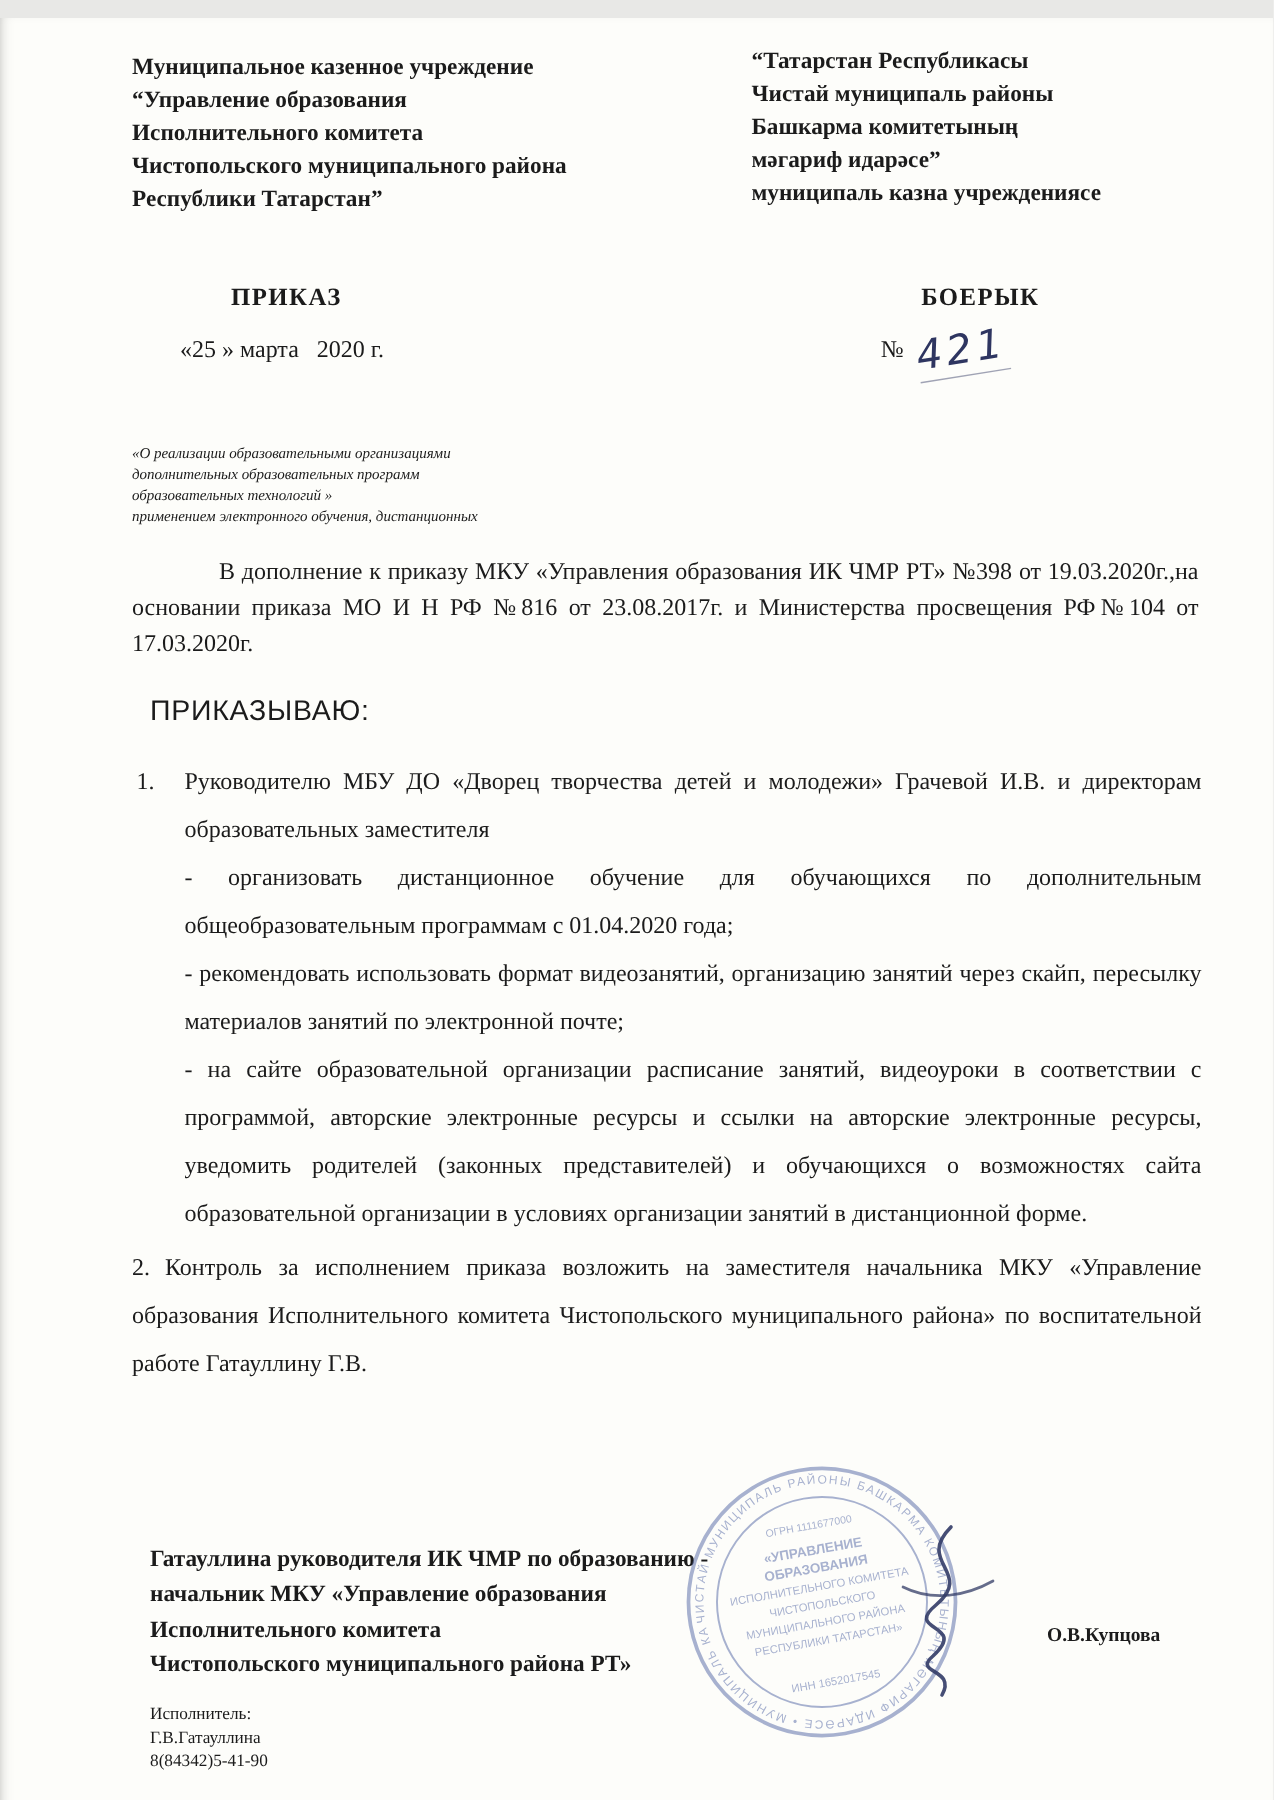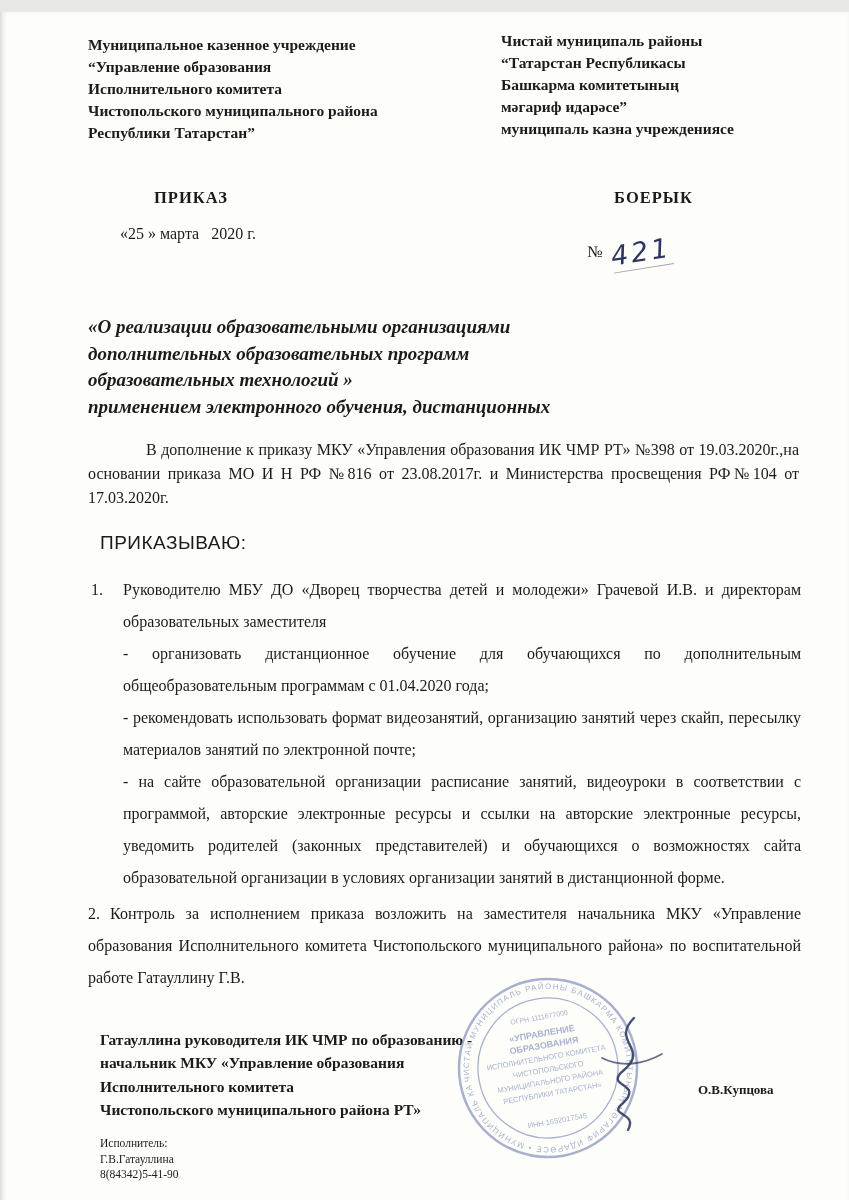--- a/index.html
+++ b/index.html
@@ -17,32 +17,32 @@
   }
   .letterhead { display:flex; justify-content:space-between; }
   .lh-left  { width:395px; }
   .lh-right { width:300px; margin-top:-4px; }
   .lh-line  { font-weight:bold; font-size:15.5px; line-height:1.42; }
 
   .title-row { display:flex; margin-top:44px; font-weight:bold; font-size:16.5px; letter-spacing:1px;text-align:right; }
   .title-ru { margin-left:66px; }
   .title-tt { margin-left:auto; margin-right:108px; }
 
-  .meta-row { display:flex; margin-top:17px; font-size:16px; align-items:flex-start;flex-direction:column; }
+  .meta-row { display:flex; margin-top:17px; font-size:16px; align-items:flex-start; }
   .order-date { margin-left:32px; white-space:pre; }
   .order-number { margin-left:auto; margin-right:128px; display:flex; align-items:flex-start; }
   .hand-number {
     font-family:"DejaVu Sans", sans-serif; font-style:italic;
     font-size:27px; color:#2e3560; letter-spacing:3px;
     display:inline-block; transform:rotate(-9deg) translateY(-7px);
     margin-left:10px; border-bottom:1px solid rgba(46,53,96,.45);
     padding-bottom:1px;
   }
 
-  .subject { margin-top:38px; font-style:italic; font-size:19px; line-height:1.4;font-weight:bold; }
+  .subject { margin-top:38px; font-style:italic; font-size:10px; line-height:1.4; }
 
   .intro { margin:18px 2px 0 0; font-size:16px; line-height:1.5; text-align:justify; text-indent:58px; }
 
   .resolution { margin-top:22px; margin-left:12px; font-family:"Liberation Sans", sans-serif; font-size:19px; letter-spacing:.5px; }
 
   .order-list { margin-top:20px; font-size:16px; }
   .item1 { display:flex; }
   .item-num { flex:none; width:32px; padding-left:3px; line-height:2.0; }
   .item-body { flex:1; }
   .item-body p { margin:0; text-align:justify; line-height:2.0; }
@@ -66,22 +66,22 @@
 
   <header class="letterhead">
     <div class="lh-left">
       <div class="lh-line">Муниципальное казенное учреждение</div>
       <div class="lh-line">“Управление образования</div>
       <div class="lh-line">Исполнительного комитета</div>
       <div class="lh-line">Чистопольского муниципального района</div>
       <div class="lh-line">Республики Татарстан”</div>
     </div>
     <div class="lh-right">
+      <div class="lh-line">“Татарстан Республикасы</div>
       <div class="lh-line">Чистай муниципаль районы</div>
-      <div class="lh-line">“Татарстан Республикасы</div>
       <div class="lh-line">Башкарма комитетының</div>
       <div class="lh-line">мәгариф идарәсе”</div>
       <div class="lh-line">муниципаль казна учреждениясе</div>
     </div>
   </header>
 
   <div class="title-row">
     <div class="title-ru">ПРИКАЗ</div>
     <div class="title-tt">БОЕРЫК</div>
   </div>

